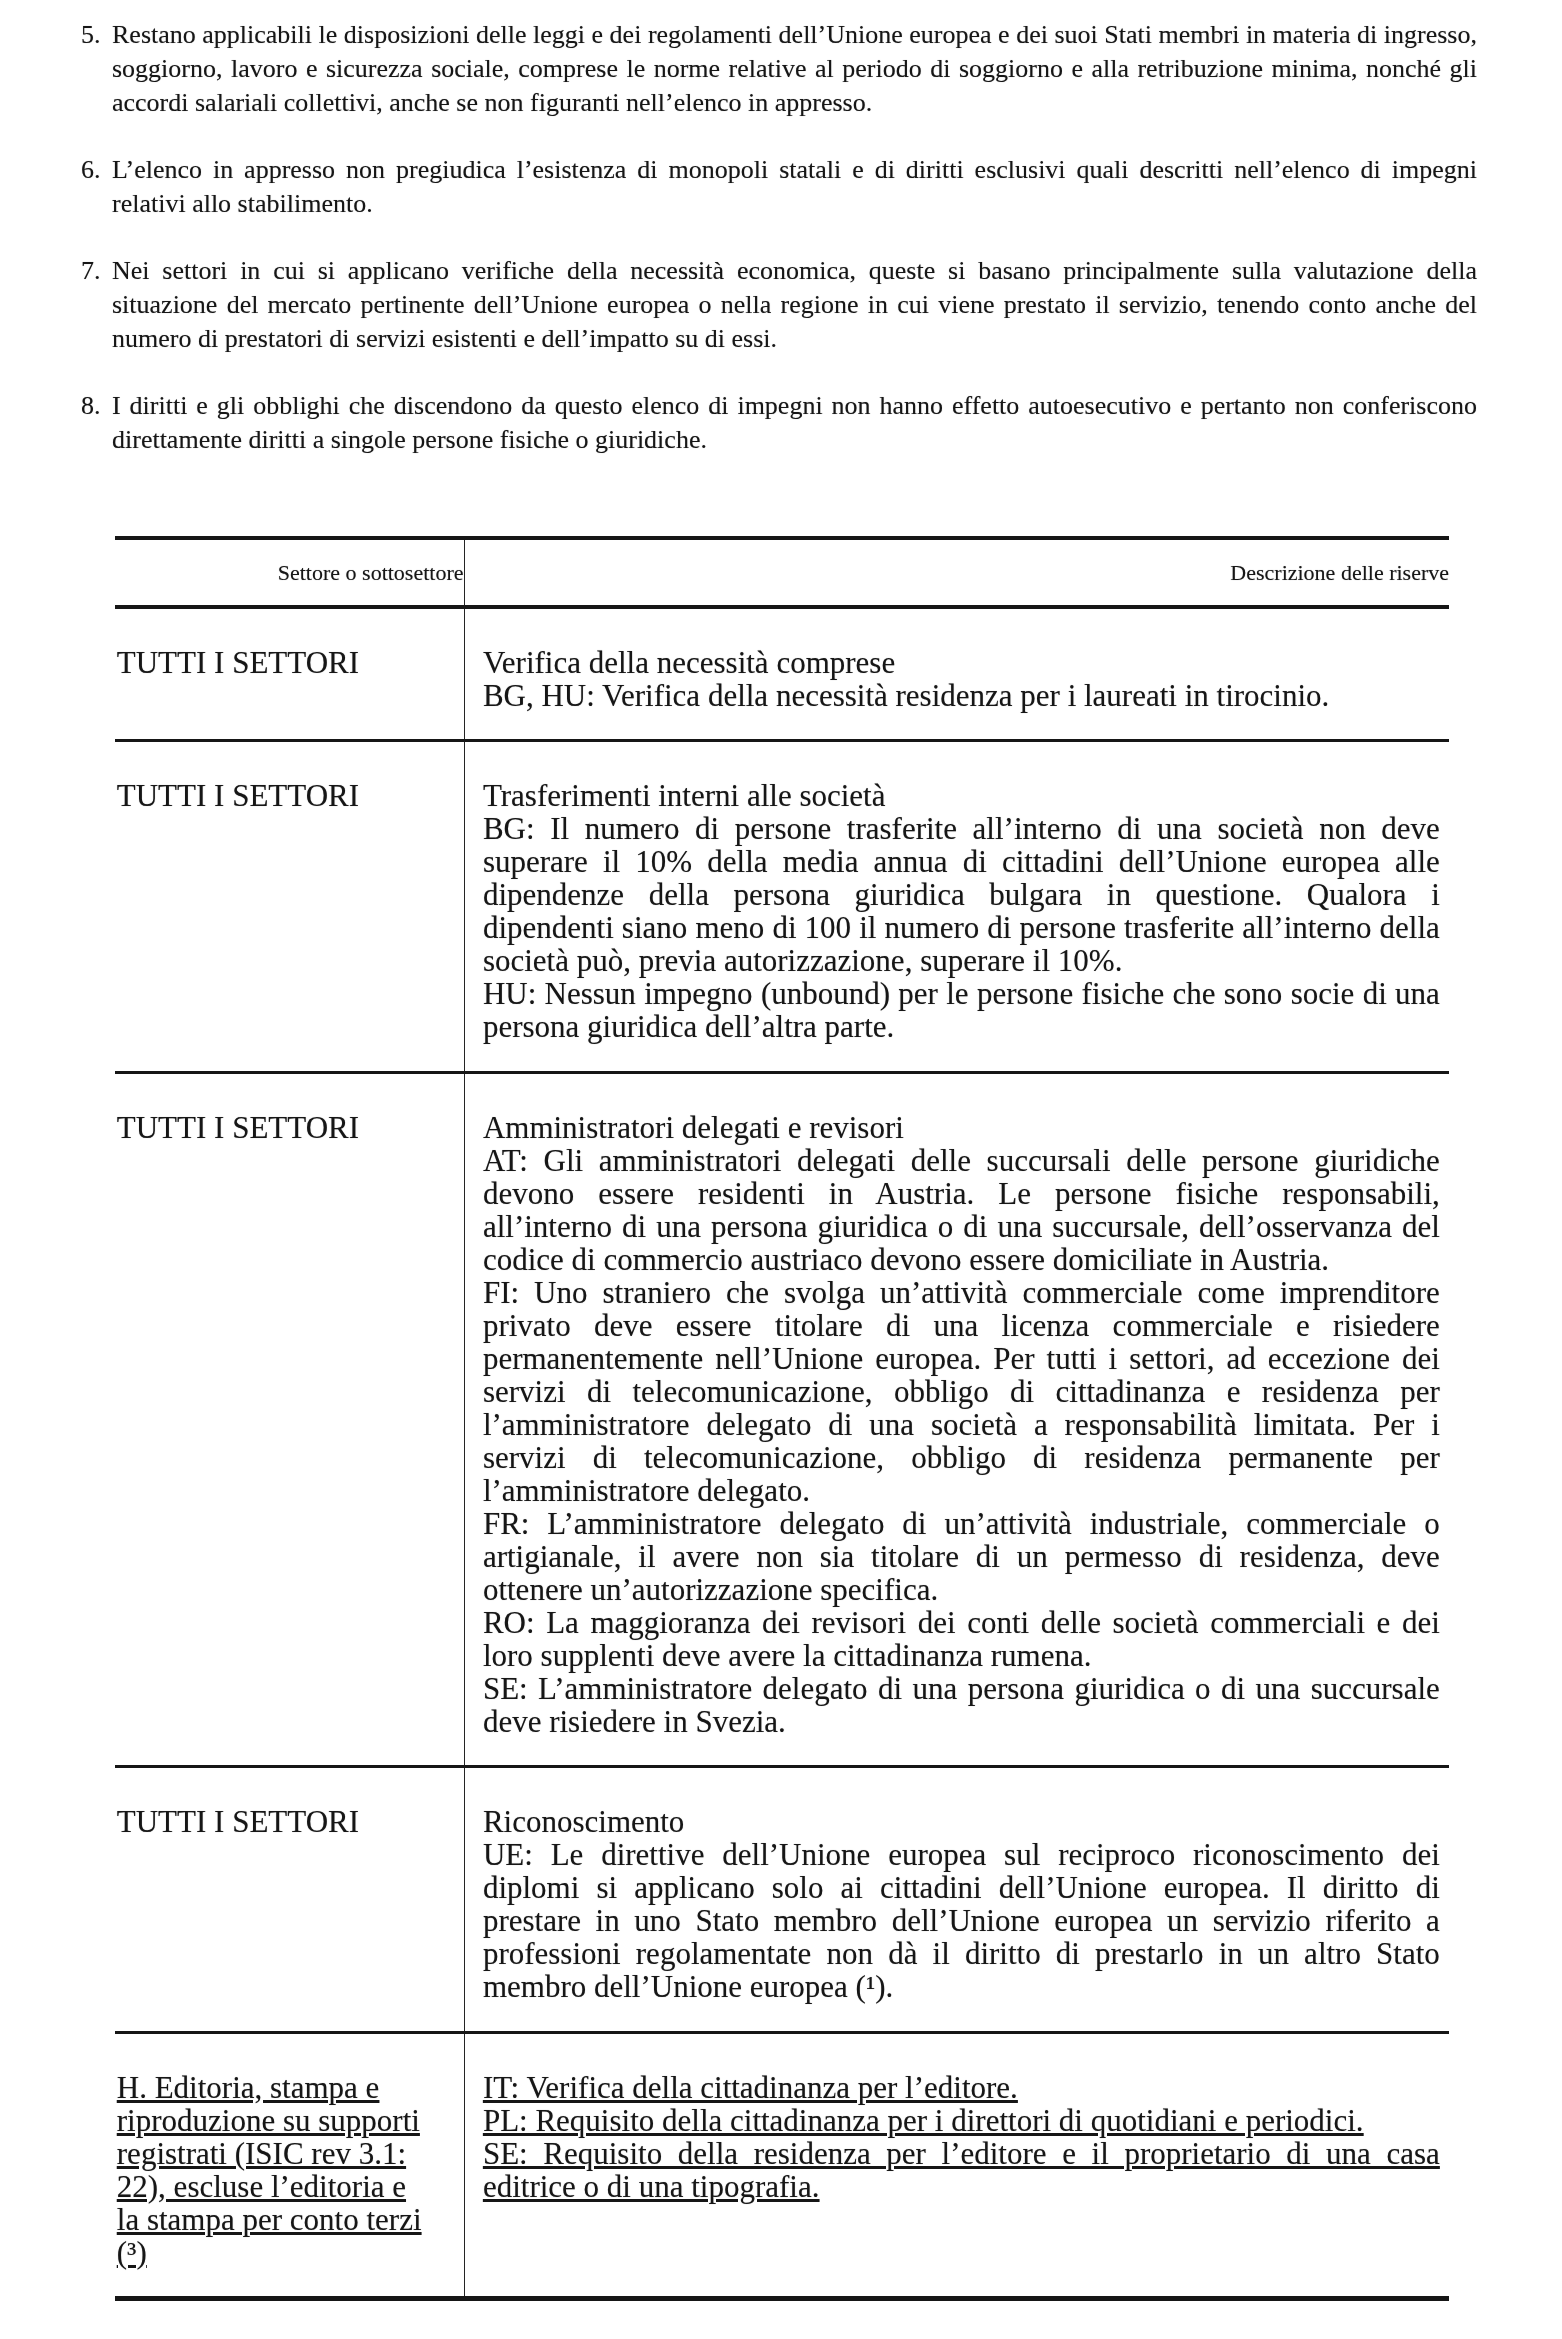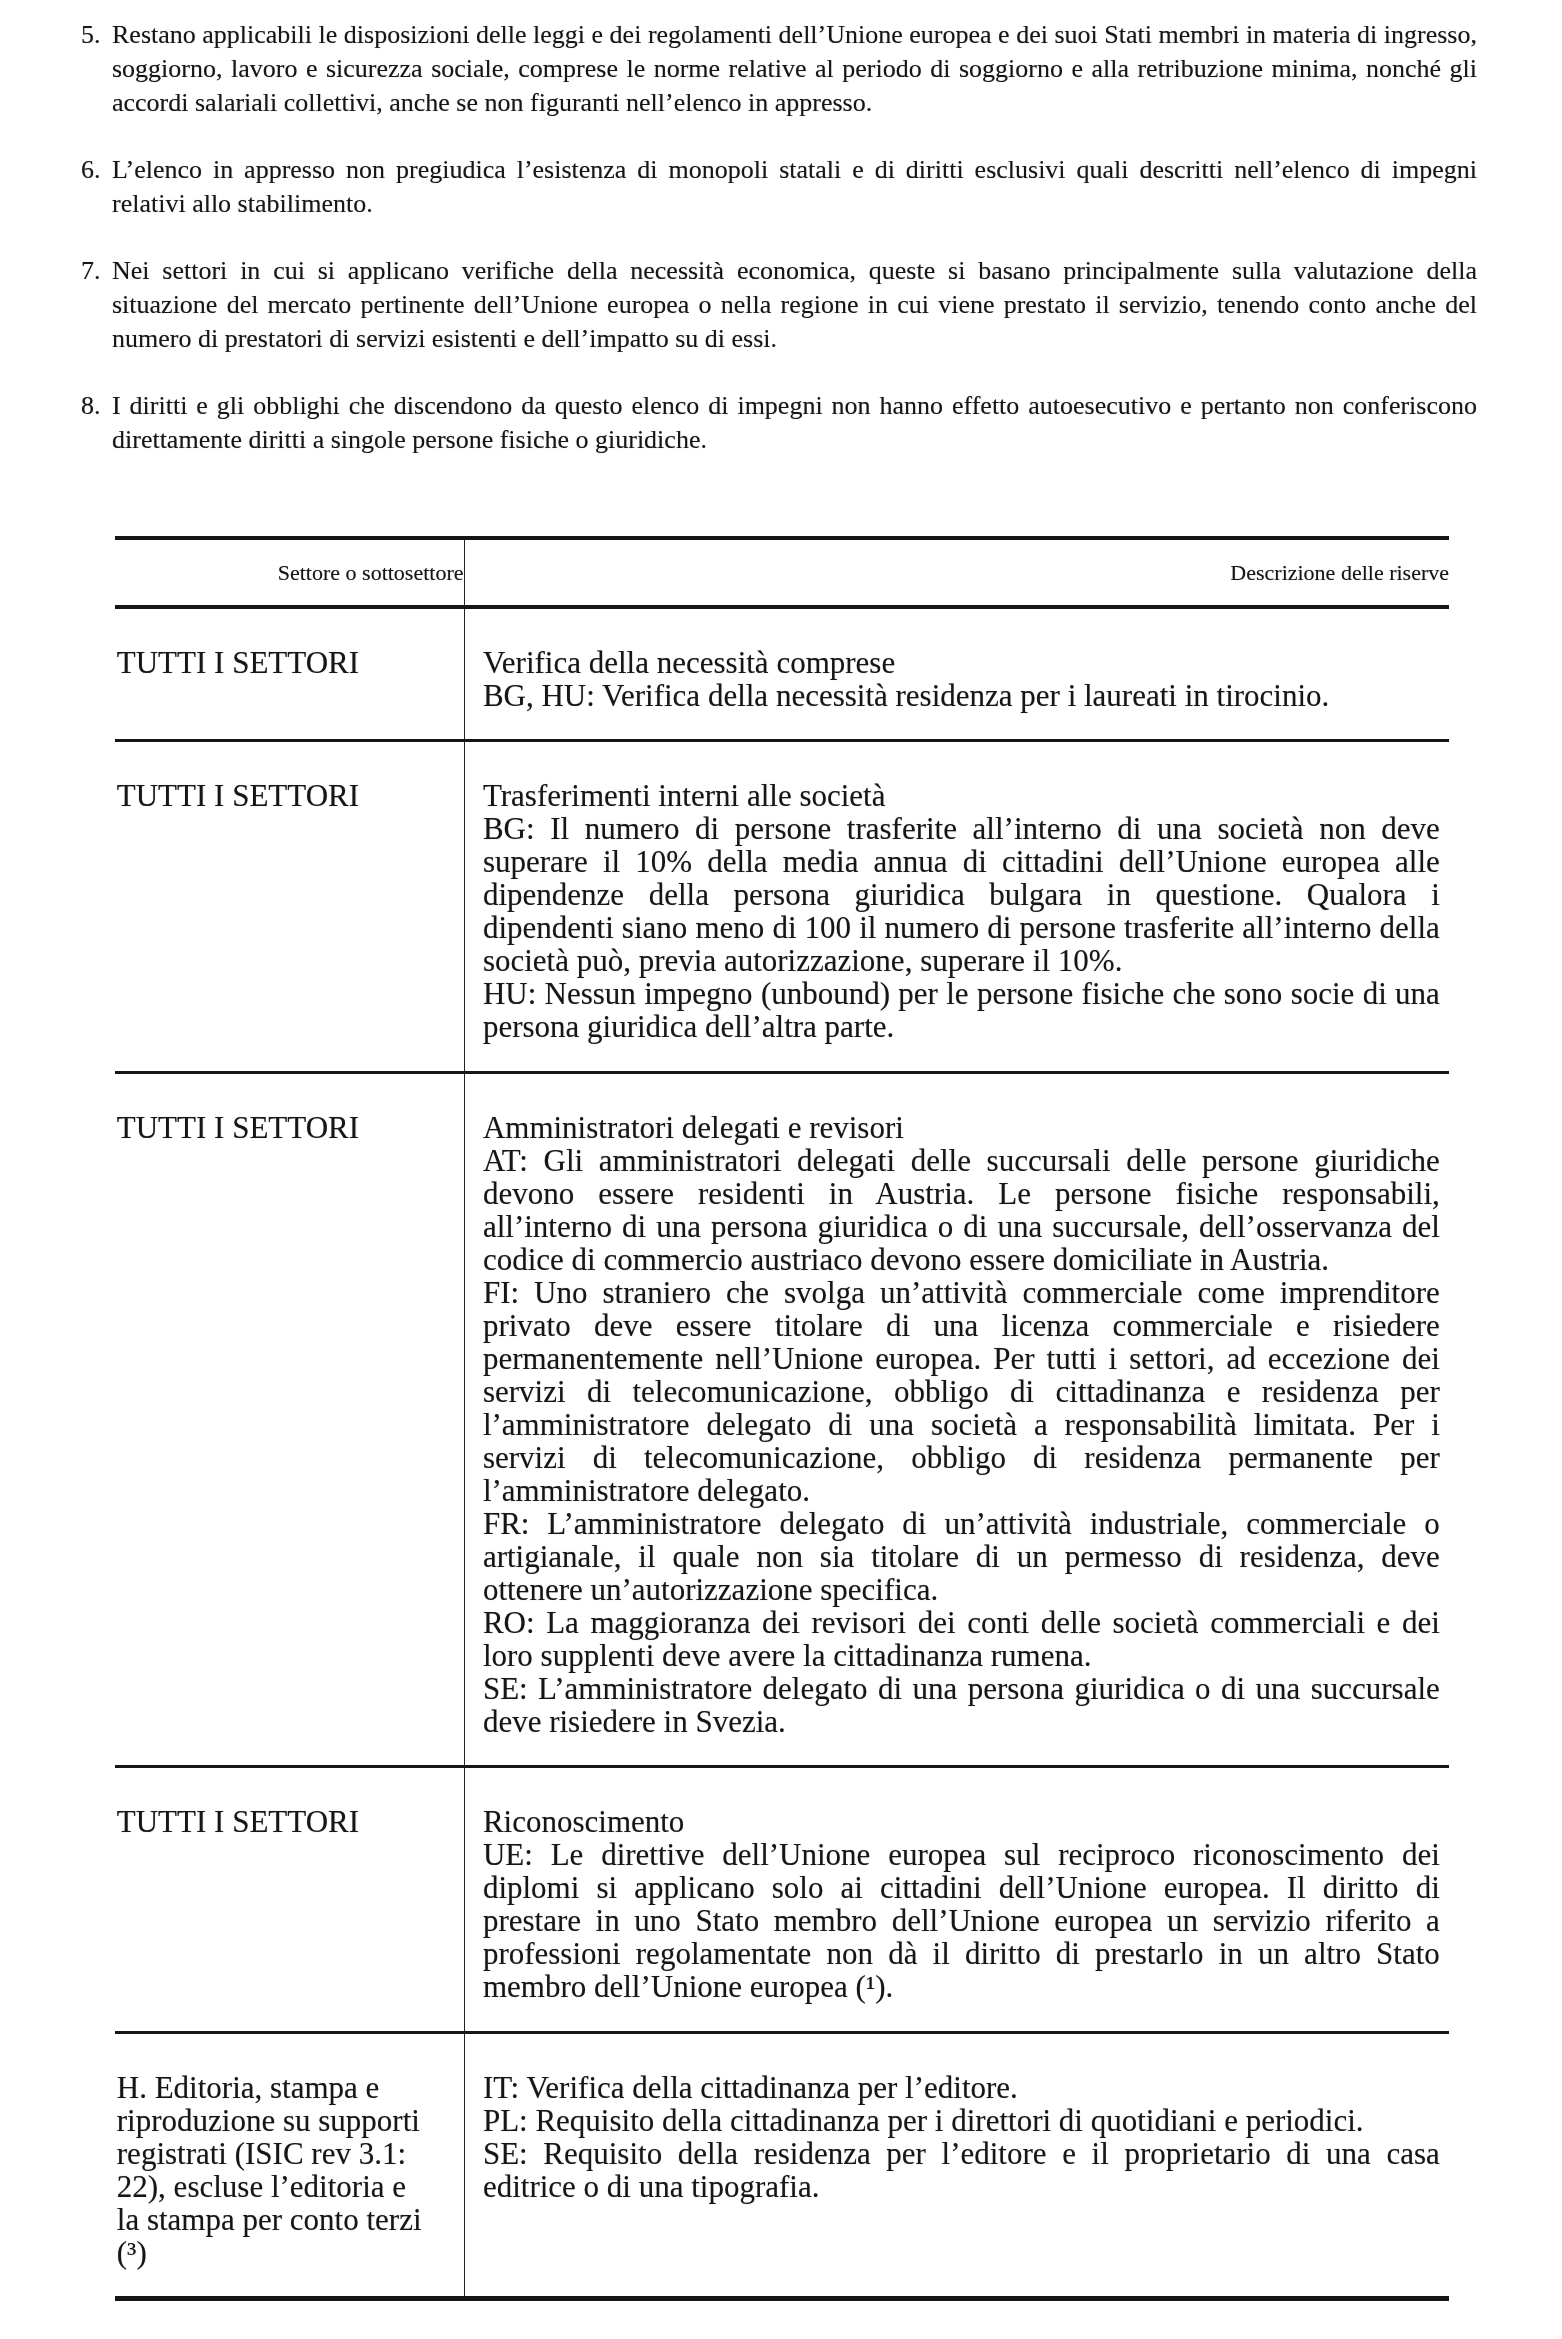--- a/index.html
+++ b/index.html
@@ -64,21 +64,21 @@
     vertical-align: middle;
   }
   th.sector-h, td.sector-c { border-right: 1.8px solid #242424; }
 
   tbody td {
     border-top: 3.7px solid #161616;
     font-size: 31px;
     line-height: 33px;
   }
   tbody tr:first-child td { border-top: none; }
-  tbody tr:last-child td { border-bottom: 5.5px solid #161616; }
+  tbody tr:last-child td { border-bottom: 5.5px solid #161616; text-decoration: underline; }
 
   td.sector-c {
     padding: 37px 29px 27.5px 1.8px;
     text-align: left;
   }
   td.desc-c {
     padding: 37px 9.2px 27.5px 18.4px;
   }
   .desc-line {
     text-align: justify;
@@ -143,21 +143,21 @@
     </tr>
 
     <tr>
       <td class="sector-c">
         <span>TUTTI I SETTORI</span>
       </td>
       <td class="desc-c">
               <div class="desc-line">Amministratori delegati e revisori</div>
               <div class="desc-line">AT: Gli amministratori delegati delle succursali delle persone giuridiche devono essere residenti in Austria. Le persone fisiche responsabili, all’interno di una persona giuridica o di una succursale, dell’osservanza del codice di commercio austriaco devono essere domiciliate in Austria.</div>
               <div class="desc-line">FI: Uno straniero che svolga un’attività commerciale come imprenditore privato deve essere titolare di una licenza commerciale e risiedere permanentemente nell’Unione europea. Per tutti i settori, ad eccezione dei servizi di telecomunicazione, obbligo di cittadinanza e residenza per l’amministratore delegato di una società a responsabilità limitata. Per i servizi di telecomunicazione, obbligo di residenza permanente per l’amministratore delegato.</div>
-              <div class="desc-line">FR: L’amministratore delegato di un’attività industriale, commerciale o artigianale, il quale non sia titolare di un permesso di residenza, deve ottenere un’autorizzazione specifica.</div>
+              <div class="desc-line">FR: L’amministratore delegato di un’attività industriale, commerciale o artigianale, il avere non sia titolare di un permesso di residenza, deve ottenere un’autorizzazione specifica.</div>
               <div class="desc-line">RO: La maggioranza dei revisori dei conti delle società commerciali e dei loro supplenti deve avere la cittadinanza rumena.</div>
               <div class="desc-line">SE: L’amministratore delegato di una persona giuridica o di una succursale deve risiedere in Svezia.</div>
             </td>
     </tr>
 
     <tr>
       <td class="sector-c">
         <span>TUTTI I SETTORI</span>
       </td>
       <td class="desc-c">

